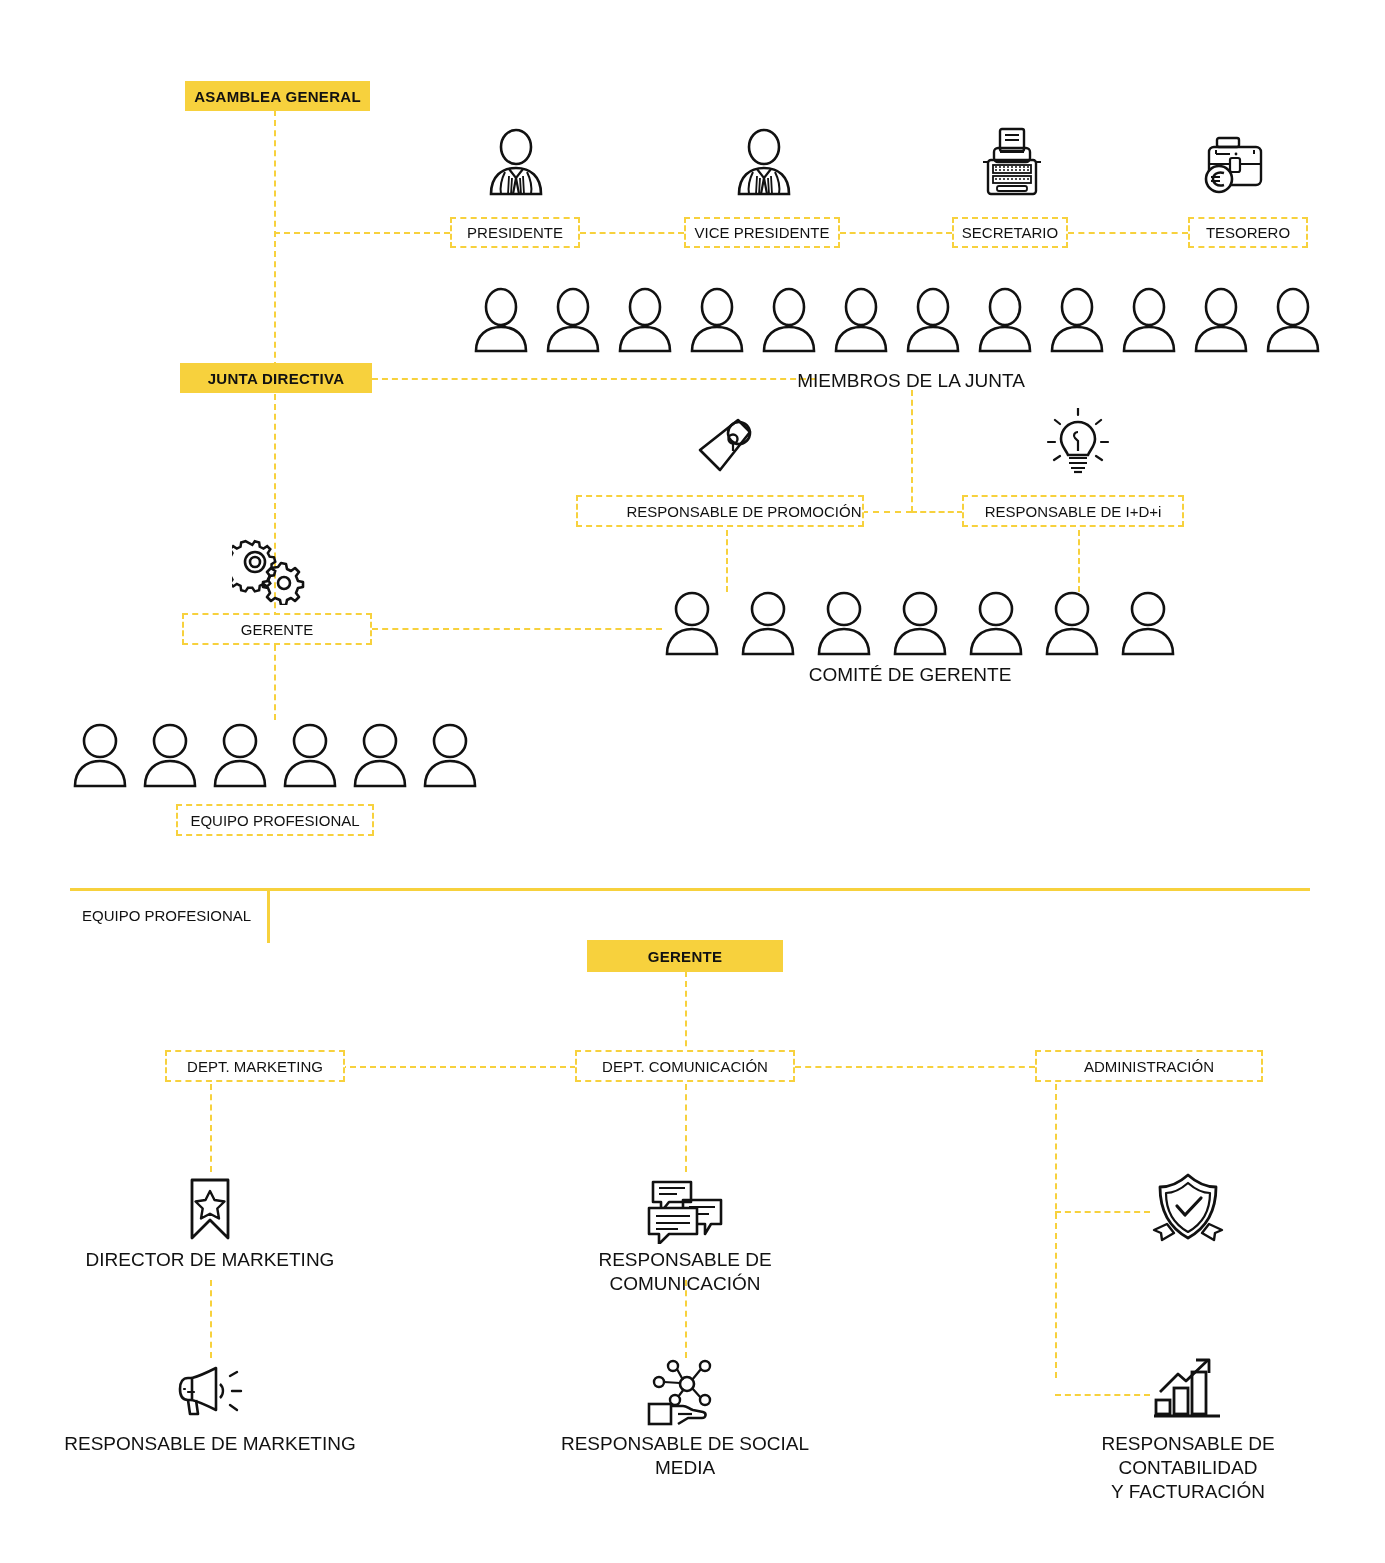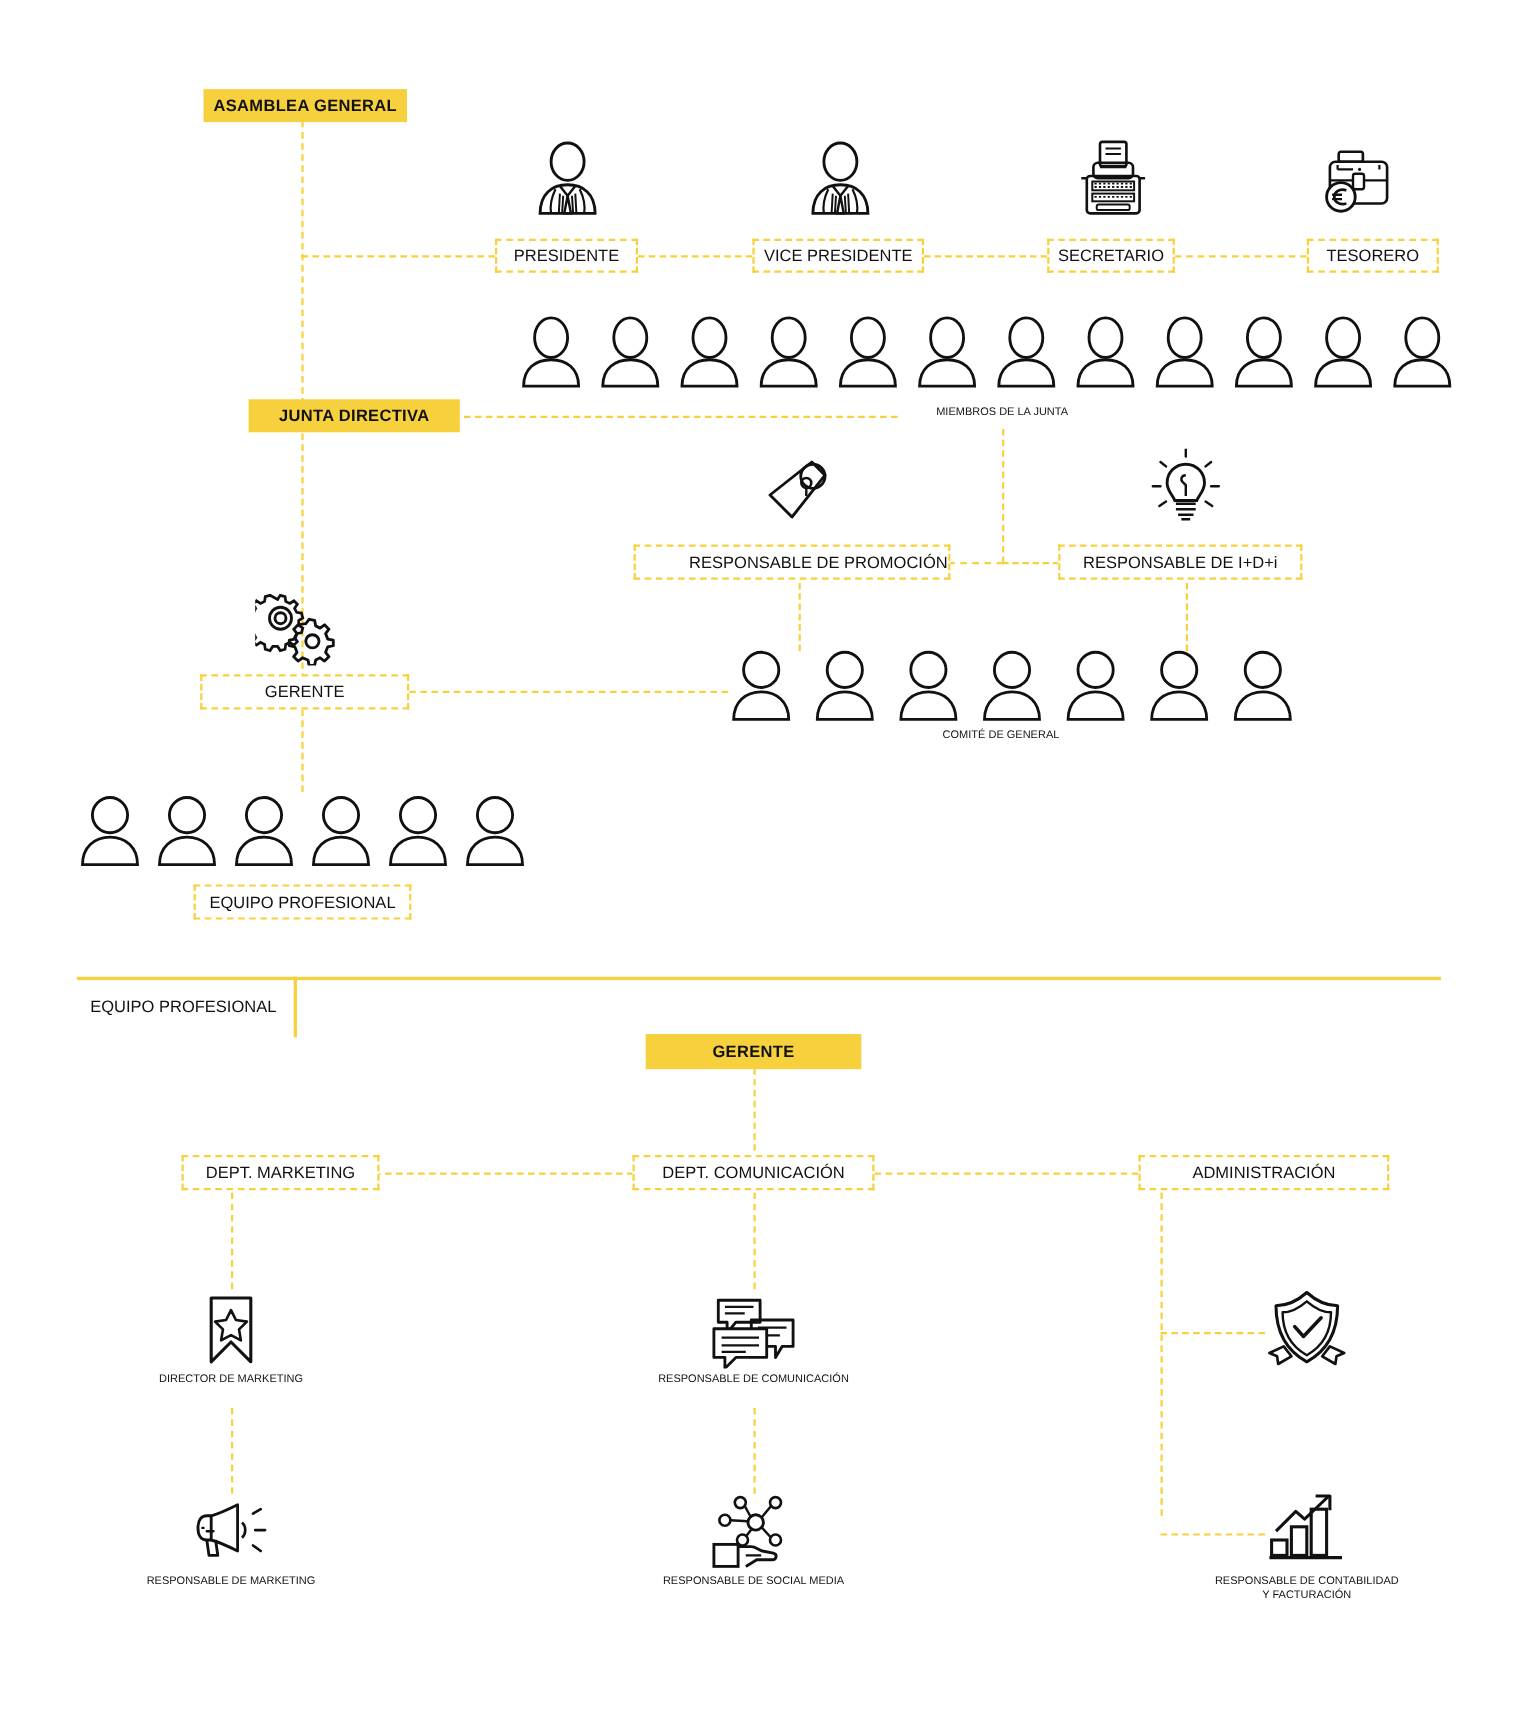--- a/index.html
+++ b/index.html
@@ -54,21 +54,21 @@
     font-size: 15px;
     font-weight: 400;
     display: flex;
     align-items: center;
     justify-content: center;
     text-align: center;
     box-sizing: border-box;
   }
   .plain-label {
     position: absolute;
-    font-size: 10px;
+    font-size: 19px;
     color: #111111;
     text-align: center;
     line-height: 1.25;
     white-space: pre-line;
     box-sizing: border-box;
   }
   .icon {
     position: absolute;
     display: block;
   }
@@ -108,21 +108,21 @@
   <div class="hline" style="left:862px; top:511px; width:50px;"></div>
   <div class="hline" style="left:911px; top:511px; width:52px;"></div>
 
   <div class="vline" style="left:726px; top:530px; height:62px;"></div>
   <div class="vline" style="left:1078px; top:530px; height:62px;"></div>
 
   <div class="hline" style="left:372px; top:628px; width:290px;"></div>
 
   <div class="box-solid" style="left:185px; top:81px; width:185px; height:30px;">ASAMBLEA GENERAL</div>
 
-  <div class="box-solid" style="left:180px; top:363px; width:192px; height:30px;margin-left:46px;">JUNTA DIRECTIVA</div>
+  <div class="box-solid" style="left:180px; top:363px; width:192px; height:30px;">JUNTA DIRECTIVA</div>
 
   <div class="box-dashed" style="left:182px; top:613px; width:190px; height:32px;">GERENTE</div>
 
   <div class="icon" style="left:485px; top:128px;">
     <svg width="62" height="70" viewBox="0 0 62 70">
       <ellipse cx="31" cy="19" rx="15" ry="17" fill="none" stroke="#111" stroke-width="2.6"></ellipse>
       <path d="M6 66 C6 48 17 40 31 40 C45 40 56 48 56 66 Z" fill="none" stroke="#111" stroke-width="2.6"></path>
       <path d="M24 41 L31 50 L38 41" fill="none" stroke="#111" stroke-width="2.2"></path>
       <path d="M31 50 L28 66 L34 66 Z" fill="none" stroke="#111" stroke-width="2.2"></path>
       <path d="M20 44 C16 52 15 60 16 66" fill="none" stroke="#111" stroke-width="2"></path>
@@ -283,21 +283,21 @@
       </svg>
     <svg width="60" height="66" viewBox="0 0 60 66">
         <circle cx="30" cy="19" r="16" fill="none" stroke="#111" stroke-width="2.6"></circle>
         <path d="M5 64 C5 48 16 39 30 39 C44 39 55 48 55 64 Z" fill="none" stroke="#111" stroke-width="2.6"></path>
       </svg>
     <svg width="60" height="66" viewBox="0 0 60 66">
         <circle cx="30" cy="19" r="16" fill="none" stroke="#111" stroke-width="2.6"></circle>
         <path d="M5 64 C5 48 16 39 30 39 C44 39 55 48 55 64 Z" fill="none" stroke="#111" stroke-width="2.6"></path>
       </svg>
   </div>
-  <div class="plain-label" style="left:760px; top:663px; width:300px;">COMITÉ DE GENERAL</div>
+  <div class="plain-label" style="left:760px; top:663px; width:300px;">COMITÉ DE GERENTE</div>
 
   <div class="people-row" style="left:70px; top:722px; gap:10px;">
     <svg width="60" height="66" viewBox="0 0 60 66">
         <circle cx="30" cy="19" r="16" fill="none" stroke="#111" stroke-width="2.6"></circle>
         <path d="M5 64 C5 48 16 39 30 39 C44 39 55 48 55 64 Z" fill="none" stroke="#111" stroke-width="2.6"></path>
       </svg>
     <svg width="60" height="66" viewBox="0 0 60 66">
         <circle cx="30" cy="19" r="16" fill="none" stroke="#111" stroke-width="2.6"></circle>
         <path d="M5 64 C5 48 16 39 30 39 C44 39 55 48 55 64 Z" fill="none" stroke="#111" stroke-width="2.6"></path>
       </svg>

